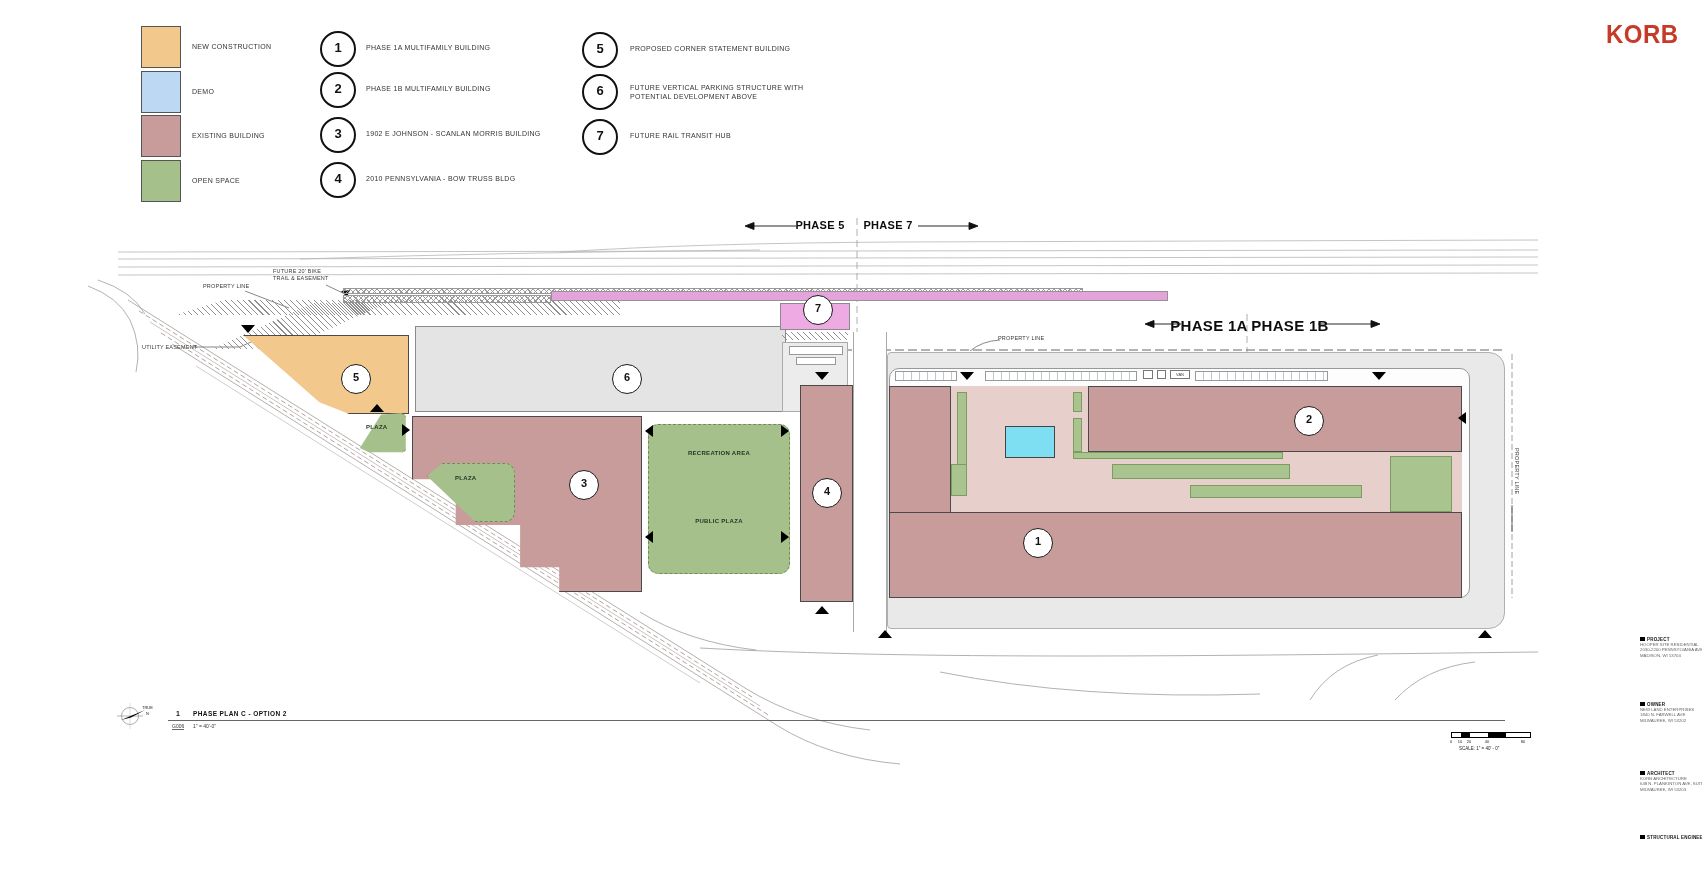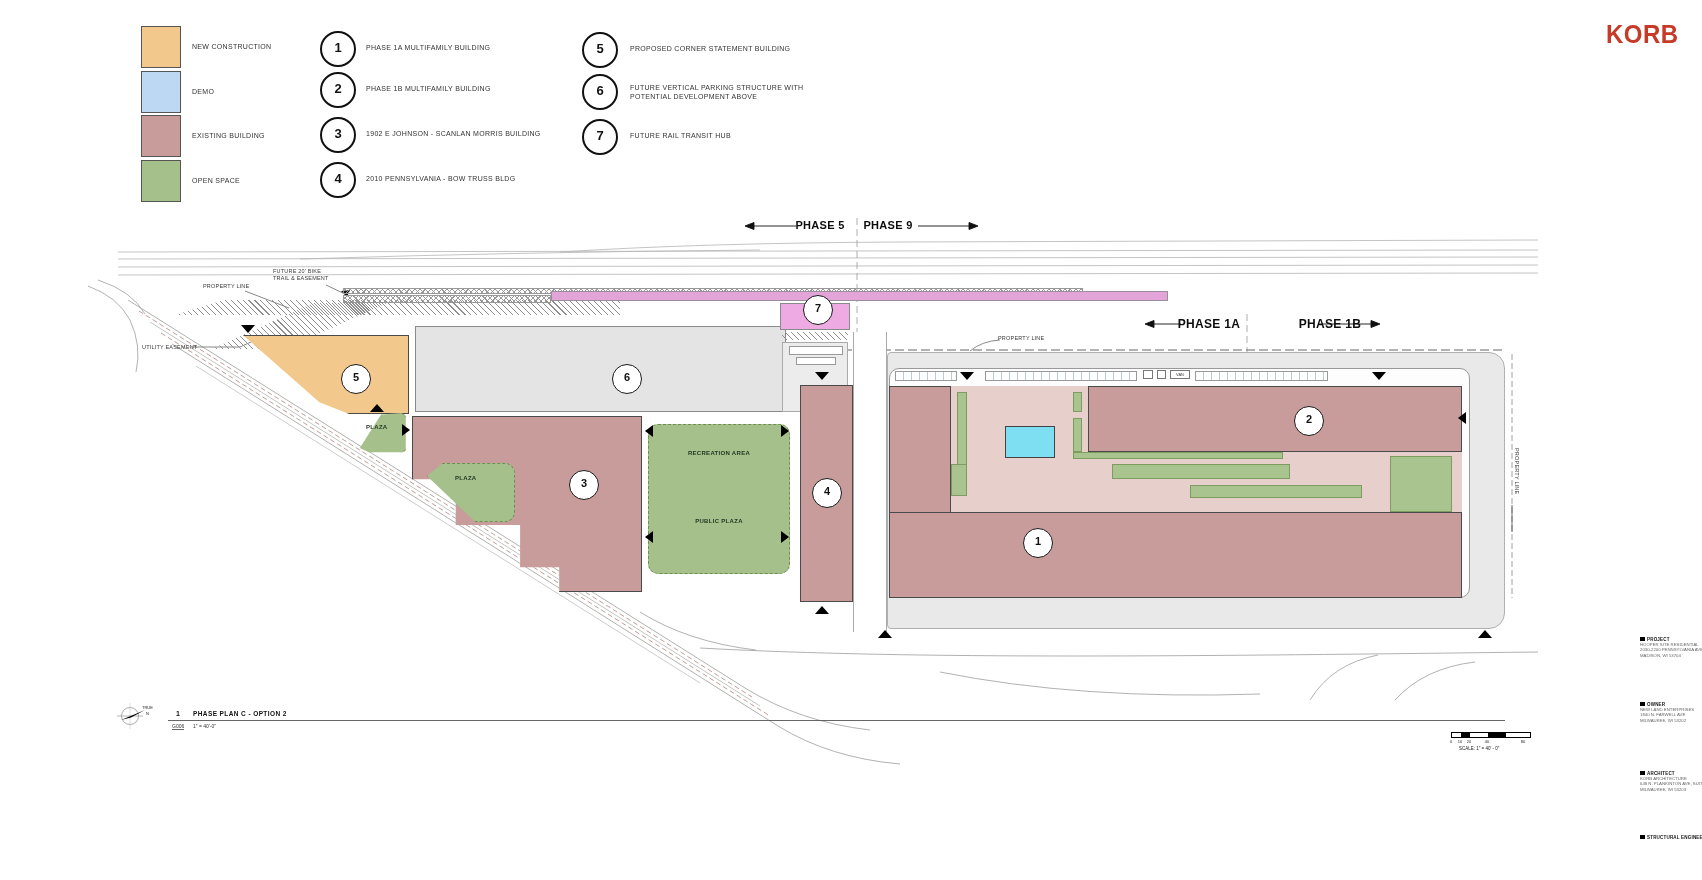--- a/index.html
+++ b/index.html
@@ -35,21 +35,21 @@
   .signbox{border:1px solid #777;background:#fff;box-sizing:border-box;font-size:4px;color:#444;
            text-align:center;line-height:8px;}
   .hatchx{background:
       repeating-linear-gradient(45deg,transparent 0 3px,#9a9a9a 3px 3.8px),
       repeating-linear-gradient(-45deg,transparent 0 3px,#9a9a9a 3px 3.8px);
       border:0.5px solid #999;box-sizing:border-box;}
   .hatchd{background:repeating-linear-gradient(45deg,transparent 0 3.4px,#8f8f8f 3.4px 4.2px);}
   .mcircle{width:28px;height:28px;border:1.6px solid #1a1a1a;border-radius:50%;background:#fff;
            text-align:center;line-height:25px;font-size:11px;font-weight:bold;color:#111;z-index:30;}
   .phase-big{font-size:11px;font-weight:bold;color:#0d0d0d;letter-spacing:.3px;}
-  .phase-mid{font-size:12px;font-weight:bold;color:#0d0d0d;letter-spacing:.3px;}
+  .phase-mid{font-size:15px;font-weight:bold;color:#0d0d0d;letter-spacing:.3px;}
   .tinylbl{font-size:5.5px;color:#3a3a3a;letter-spacing:.2px;}
   .greenlbl{font-size:6px;font-weight:bold;color:#1f3320;letter-spacing:.3px;text-align:center;}
   
   .td{width:0;height:0;border-left:7px solid transparent;border-right:7px solid transparent;border-top:8px solid #000;}
   .tu{width:0;height:0;border-left:7px solid transparent;border-right:7px solid transparent;border-bottom:8px solid #000;}
   .tl{width:0;height:0;border-top:6px solid transparent;border-bottom:6px solid transparent;border-right:8px solid #000;}
   .tr{width:0;height:0;border-top:6px solid transparent;border-bottom:6px solid transparent;border-left:8px solid #000;}
   
   .logo{font-size:24px;font-weight:800;color:#c63a28;letter-spacing:0.5px;transform:scaleY(1.04);}
   
@@ -166,23 +166,23 @@
   <div class="abs note-circle" style="left:582px;top:32px;">5</div>
   <div class="abs note-circle" style="left:582px;top:74px;">6</div>
   <div class="abs note-circle" style="left:582px;top:119px;">7</div>
   <div class="abs note-label nowrap" style="left:630px;top:45px;">PROPOSED CORNER STATEMENT BUILDING</div>
   <div class="abs note-label" style="left:630px;top:84px;width:180px;">FUTURE VERTICAL PARKING STRUCTURE WITH POTENTIAL DEVELOPMENT ABOVE</div>
   <div class="abs note-label nowrap" style="left:630px;top:132px;">FUTURE RAIL TRANSIT HUB</div>
 
   <div class="abs logo" style="left:1606px;top:21px;">KORB</div>
 
   <div class="abs phase-big ctr nowrap" style="left:820px;top:219px;">PHASE 5</div>
-  <div class="abs phase-big ctr nowrap" style="left:888px;top:219px;">PHASE 9</div>
+  <div class="abs phase-big ctr nowrap" style="left:888px;top:219px;">PHASE 7</div>
   <div class="abs phase-mid ctr nowrap" style="left:1209px;top:317px;">PHASE 1A</div>
-  <div class="abs phase-mid ctr nowrap" style="left:1290px;top:317px;margin-left:40px;">PHASE 1B</div>
+  <div class="abs phase-mid ctr nowrap" style="left:1290px;top:317px;">PHASE 1B</div>
 
   <div class="abs hatchx" style="left:343px;top:288px;width:740px;height:6px;"></div>
   <div class="abs hatchx" style="left:343px;top:295px;width:208px;height:8px;"></div>
   <div class="abs hatchd" style="left:175px;top:300px;width:445px;height:15px;clip-path:polygon(0 100%,11% 0,100% 0,100% 100%);"></div>
   <div class="abs hatchd" style="left:212px;top:303px;width:175px;height:46px;clip-path:polygon(0 100%,58% 0,100% 0,42% 100%);"></div>
 
   <div class="abs streetring" style="left:887px;top:352px;width:618px;height:277px;"></div>
   <div class="abs vstreet" style="left:853px;top:332px;width:34px;height:300px;"></div>
   <div class="abs complexpad" style="left:889px;top:368px;width:581px;height:230px;"></div>
 

